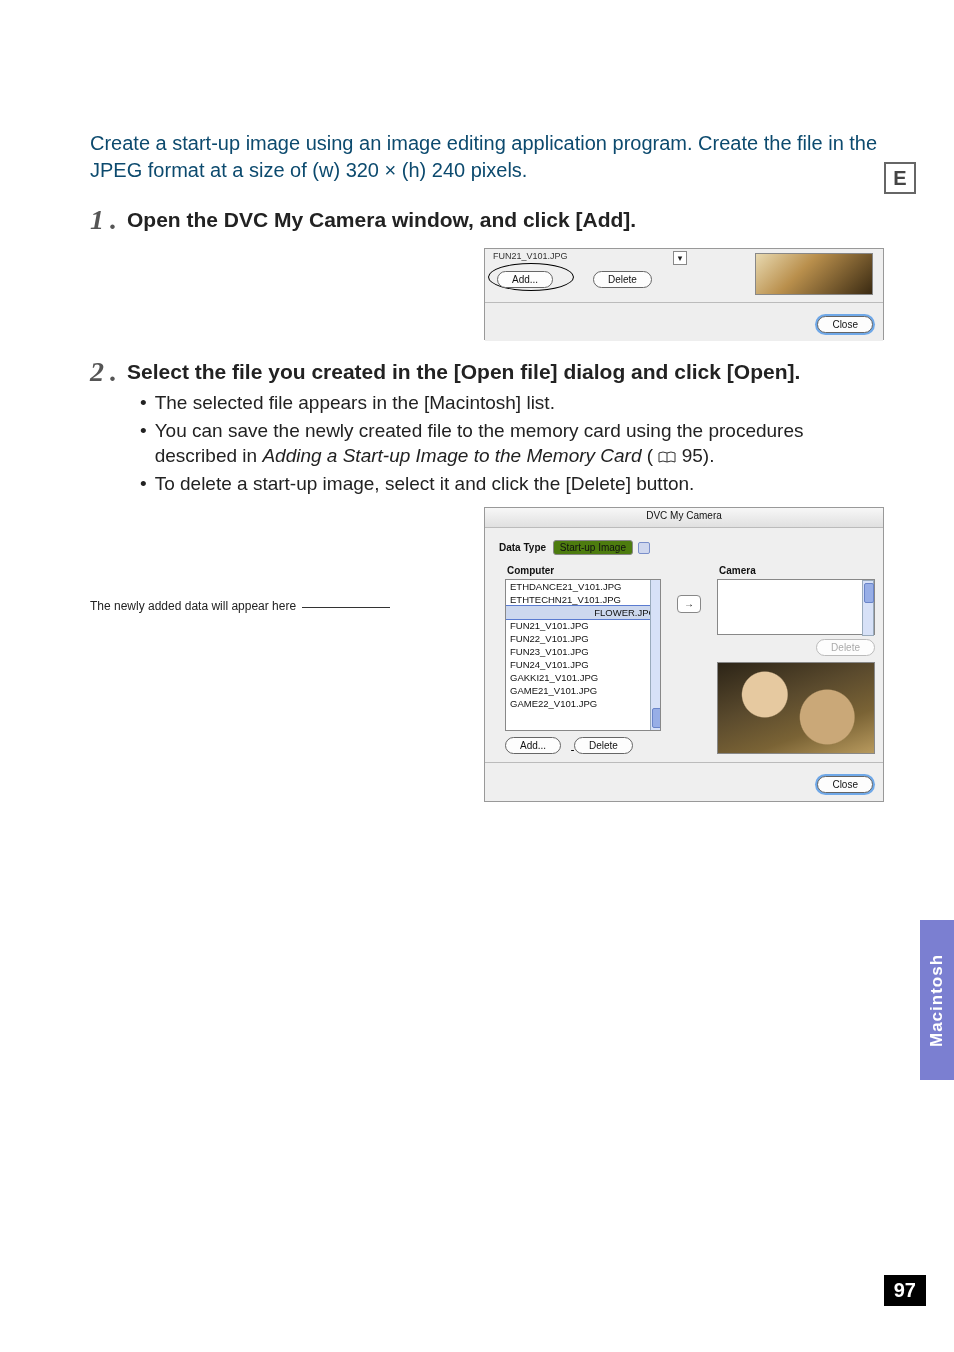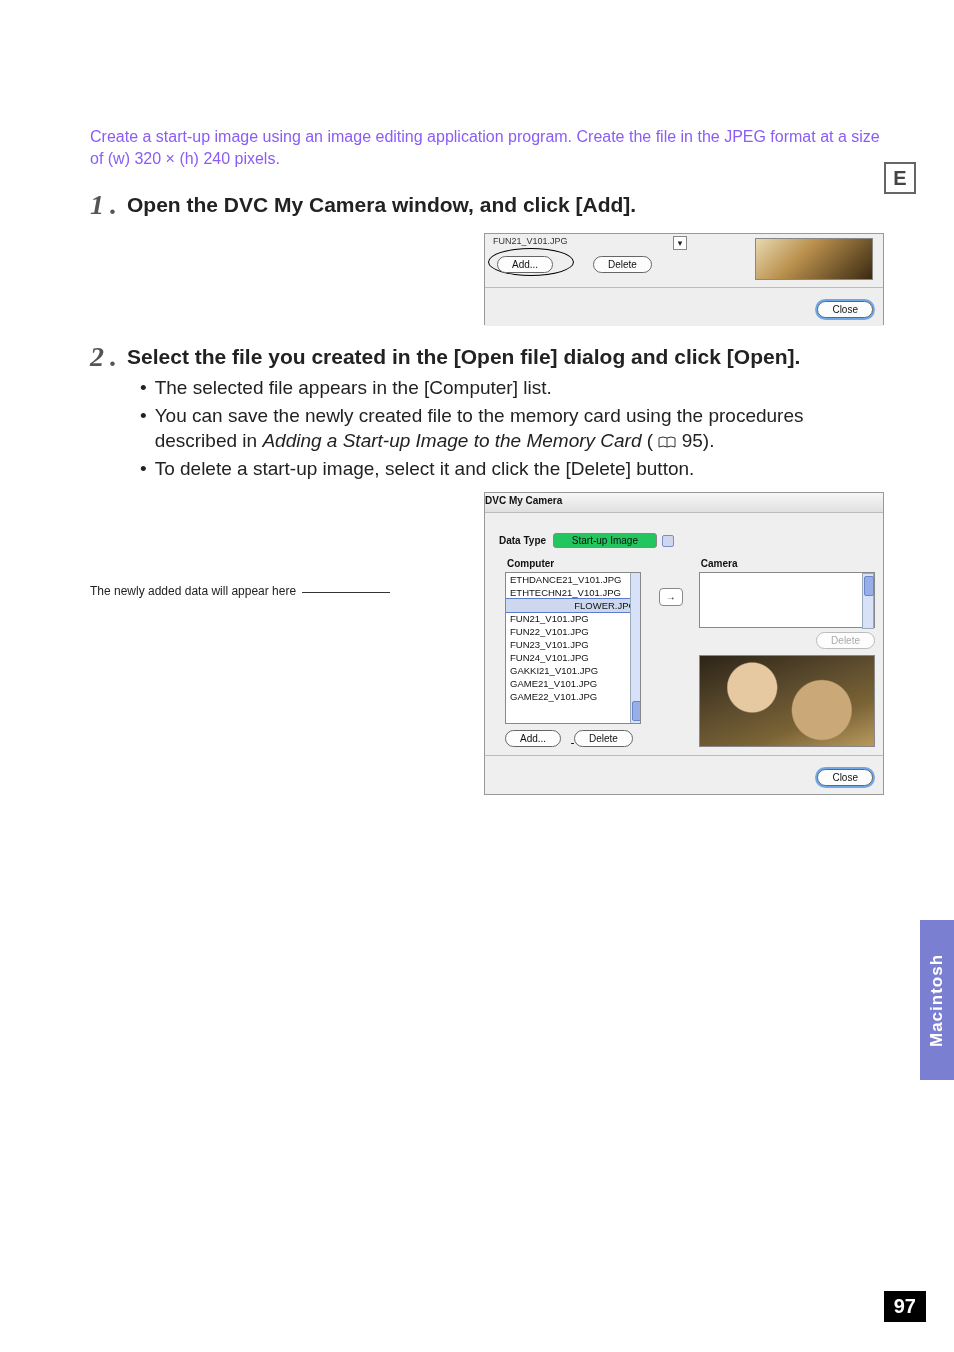--- a/index.html
+++ b/index.html
@@ -18,24 +18,24 @@
     height: 100%;
   }
   .h-heading {
     font-size: 25px;
     font-weight: 700;
     border-bottom: 1.5px solid #888;
     padding-bottom: 4px;
     margin: 0 0 8px 0;
   }
   .intro {
-    font-size: 16px;
+    font-size: 20px;
     line-height: 1.35;
     margin-bottom: 22px;
-    color: #8b5cf6;
+    color: #0c4a6e;
   }
   .step {
     display: flex;
     align-items: flex-start;
     margin-top: 8px;
   }
   .step-num {
     font-family: Georgia, "Times New Roman", serif;
     font-style: italic;
     font-weight: 700;
@@ -123,38 +123,38 @@
   .annot-col { width:260px; font-size:12px; line-height:1.3; padding-top:92px; position:relative; }
   .annot-line {
     position:absolute; top:100px; right:-40px; width:88px; height:1px; background:#333;
   }
   .shot2 {
     width: 400px; border:1px solid #999; background:#efefef;
     font-family:"Lucida Grande",Arial,sans-serif; font-size:10px; color:#111;
     padding:6px 8px 10px 8px; position:relative;
   }
   .shot2 .titlebar {
-    font-weight:700; font-size:10px; padding:2px 0 6px 0;
+    text-align:center; font-weight:400; font-size:10px; padding:2px 0 6px 0;
     background:linear-gradient(#f7f7f7,#e0e0e0);
-    margin:-6px -8px 20px -8px; border-bottom:1px solid #bbb;
+    margin:-6px -8px 12px -8px; border-bottom:1px solid #bbb;
   }
   .dt-row { margin:4px 0 8px 6px; }
   .dt-select {
-    display:inline-block; border:1px solid #888; background:#22c55e; padding:1px 18px;
+    display:inline-block; border:1px solid #888; background:#4d7c0f; padding:1px 6px;
     border-radius:3px; margin-left:4px;
   }
   .dt-arrows {
     display:inline-block; width:12px; height:12px; background:#cfd7ee;
     border:1px solid #7a8fca; border-radius:2px; vertical-align:middle;
     position:relative; margin-left:2px;
   }
   .cols { display:flex; gap:8px; align-items:flex-start;padding-left:12px; }
   .col-label { font-weight:700; margin:2px 0 3px 2px; }
   .listbox {
-    border:1px solid #888; background:#fff; width:136px; height:152px;
+    border:1px solid #888; background:#fff; width:156px; height:152px;
     overflow:hidden; position:relative;
   }
   .listbox .row { padding:1px 4px; white-space:nowrap; font-size:9.5px; }
   .listbox .row.sel { background:#cdd8ee; outline:1px solid #5a7bd0;text-align:right; }
   .sb-blue {
     position:absolute; right:0; top:0; width:10px; height:100%;
     background:#d7e1f7; border-left:1px solid #9ab;
   }
   .sb-blue::after{
     content:""; position:absolute; bottom:2px; left:1px; width:8px; height:18px;
@@ -194,21 +194,21 @@
 
   
   .side-tab {
     position:absolute; right:0; top:920px; width:34px; height:160px;
     background:#7b7fd1; color:#fff; font-weight:700; font-size:17px;
     display:flex; align-items:center; justify-content:center;
     writing-mode: vertical-rl; transform: rotate(180deg);
     letter-spacing:1px;
   }
   .page-num {
-    position:absolute; right:28px; bottom:30px;
+    position:absolute; right:28px; bottom:46px;
     background:#000; color:#fff; font-weight:700; font-size:20px;
     padding:4px 10px;
   }
   .mid-col { width:40px; display:flex; flex-direction:column; align-items:center; }
 </style>
 </head>
 <body>
 
 <div class="page">
   <div class="e-badge">E</div>
@@ -238,21 +238,21 @@
 
   <div class="step">
     <span class="step-num">2</span>
     <span class="step-dot">.</span>
     <span class="step-text">Select the file you created in the [Open file] dialog and click [Open].</span>
   </div>
 
   <div class="sub-list">
     <div class="bullet-row">
         <span class="bullet">•</span>
-      <span class="bt">The selected file appears in the [Computer] list.</span>
+      <span class="bt">The selected file appears in the [Macintosh] list.</span>
       </div>
     <div class="bullet-row">
         <span class="bullet">•</span>
       <span class="bt">
         <span>You can save the newly created file to the memory card using the procedures described in </span><span class="italic">Adding a Start-up Image to the Memory Card</span><span> ( </span><span class="book-icon"><svg viewBox="0 0 18 12">
               <path d="M1 2 Q5 0 9 2 Q13 0 17 2 L17 11 Q13 9 9 11 Q5 9 1 11 Z" fill="none" stroke="#333" stroke-width="1"></path>
               <line x1="9" y1="2" x2="9" y2="11" stroke="#333" stroke-width="1"></line>
             </svg></span><span> 95).</span>
       </span>
       </div>

